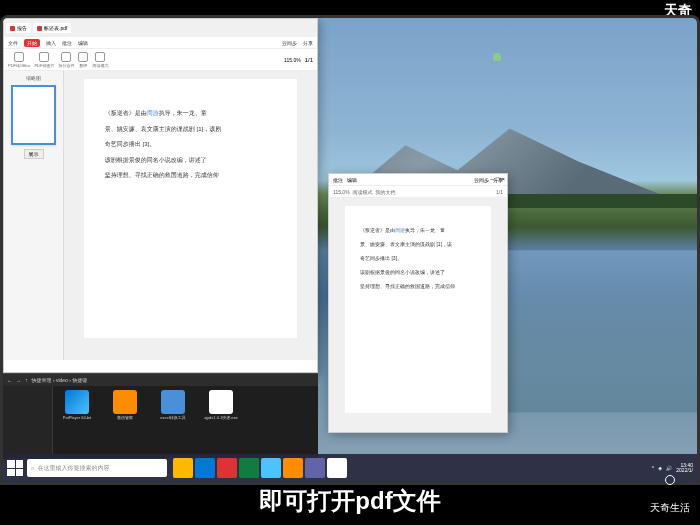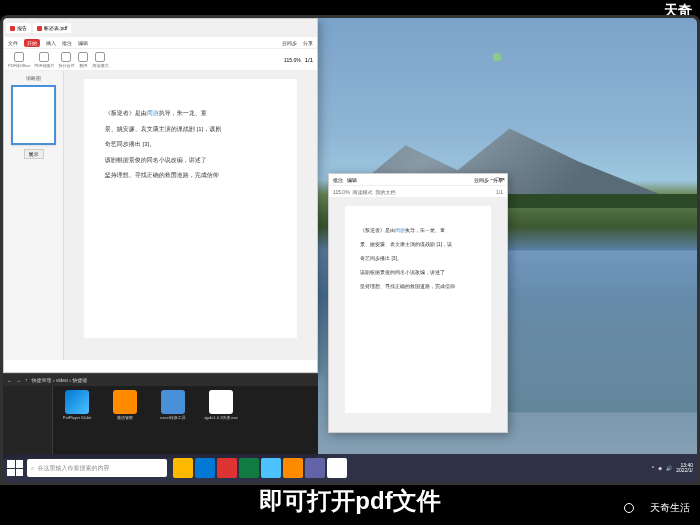--- a/index.html
+++ b/index.html
@@ -63,21 +63,21 @@
 .start{width:16px;height:16px;display:grid;grid-template:1fr 1fr/1fr 1fr;gap:1px;margin-right:4px;}
 .start div{background:#fff;}
 .search{width:140px;height:18px;background:#fff;border-radius:2px;display:flex;align-items:center;padding:0 4px;font-size:6px;color:#888;gap:3px;}
 .task-icons{display:flex;gap:2px;margin-left:6px;}
 .task-icons .ti{width:20px;height:20px;border-radius:2px;}
 .tray{margin-left:auto;display:flex;align-items:center;gap:4px;font-size:5px;color:#fff;}
 .tray-time{text-align:right;line-height:1.1;}
 
 .topright{position:absolute;right:8px;top:2px;color:#fff;font-size:14px;font-weight:bold;}
 .caption{position:absolute;bottom:0;left:0;width:100%;text-align:center;color:#fff;font-size:24px;font-weight:bold;text-shadow:1px 1px 2px #000;z-index:100;padding-bottom:8px;}
-.brand{position:absolute;right:10px;bottom:10px;color:#fff;font-size:10px;z-index:101;display:flex;align-items:center;gap:16px;}
+.brand{position:absolute;right:10px;bottom:10px;color:#fff;font-size:10px;z-index:101;display:flex;align-items:center;gap:16px;flex-direction:column;}
 .brand-ico{width:10px;height:10px;border:1px solid #fff;border-radius:50%;}
 .bell{position:absolute;left:490px;top:35px;width:8px;height:8px;background:#8c8;border-radius:50% 50% 2px 2px;}
 </style>
 </head>
 <body>
 
 <div class="topright">天奇</div>
 
 <div class="screen">
 <div class="desktop">

